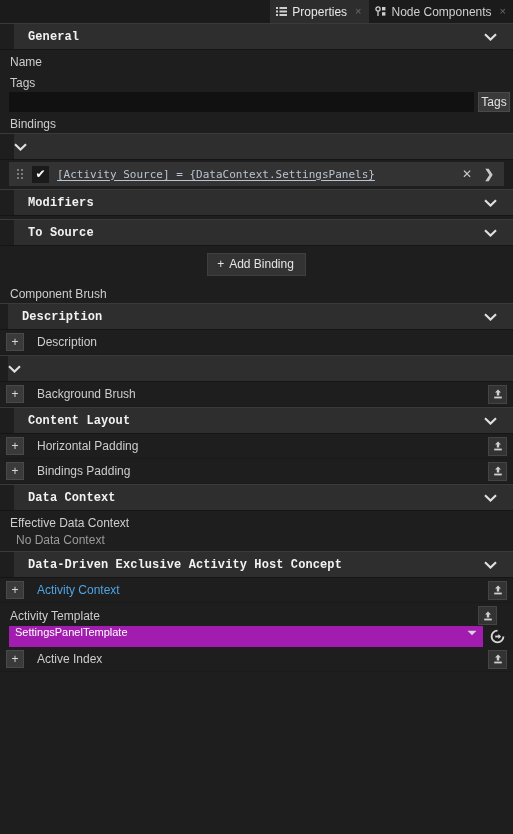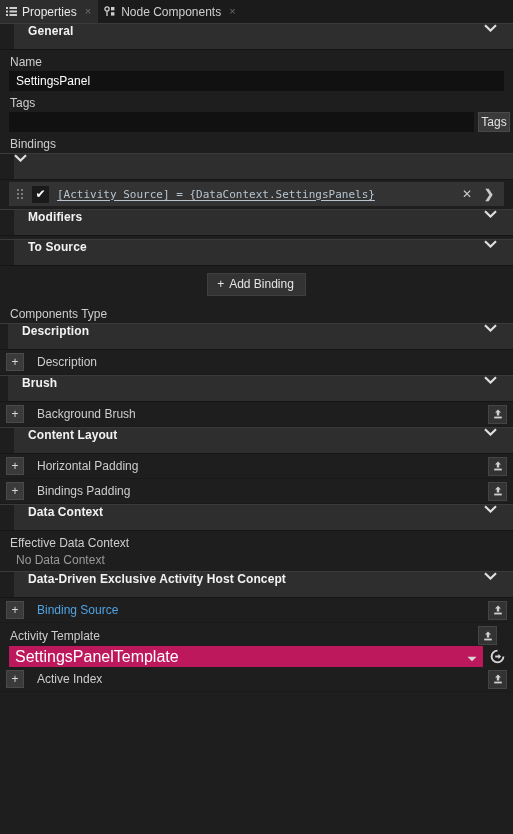--- a/index.html
+++ b/index.html
@@ -15,20 +15,21 @@
     position: relative;
   }
 
   
   .tabbar {
     display: flex;
     align-items: stretch;
     height: 23px;
     background: #1b1b1b;
     border-bottom: 1px solid #141414;
+    justify-content: flex-end;
   }
   .tab {
     display: flex;
     align-items: center;
     gap: 5px;
     padding: 0 7px 0 6px;
     height: 100%;
     box-sizing: border-box;
     font-size: 12px;
     color: #cfcfcf;
@@ -51,27 +52,28 @@
   .panel {
     position: absolute;
     top: 23px; left: 0; right: 0; bottom: 0;
     background: #1e1e1e;
     overflow: hidden;
   }
 
   
   .section {
     display: flex;
-    align-items: flex-start;
+    align-items: center;
     height: 27px;
     background: #2e2e2e;
     border-top: 1px solid #3a3a3a;
     border-bottom: 1px solid #151515;
     box-sizing: border-box;
     cursor: default;
+    font-family: Liberation Mono, monospace;
   }
   .section .gutter {
     width: 8px; height: 100%;
     background: #1e1e1e;
     flex: 0 0 auto;
   }
   .section.indent .gutter { width: 14px; }
   .section .title {
     font-weight: bold;
     font-size: 12px;
@@ -247,27 +249,27 @@
   }
   .tmpl-label-row .t { flex: 1 1 auto; font-size: 12px; color: #cdcdcd; }
   .combo-row {
     display: flex; align-items: center;
     padding: 0 6px 0 9px;
     gap: 5px;
   }
   .combo {
     flex: 1 1 auto;
     height: 21px;
-    background: #be185d;
-    display: flex;
-    align-items: center;
+    background: #a21caf;
+    display: flex;
+    align-items: flex-start;
     padding: 0 6px;
     box-sizing: border-box;
     color: #ffffff;
-    font-size: 16px;
+    font-size: 11px;
   }
   .combo .cv { flex: 1 1 auto; }
   .goto-btn {
     width: 19px; height: 19px;
     display: flex; align-items: center; justify-content: center;
     flex: 0 0 auto;
   }
   .spacer-sm { height: 3px; }
 </style>
 </head>
@@ -308,23 +310,20 @@
     <span class="gutter"></span>
     <span class="title">General</span>
     <span class="chev">
       <svg width="13" height="8" viewBox="0 0 13 8">
           <path d="M1 1.3 L6.5 6.6 L12 1.3" fill="none" stroke="#e0e0e0" stroke-width="2.1"></path>
         </svg>
     </span>
   </div>
 
   <div class="label-line">Name</div>
-  <div class="field-row">
-    <div class="textbox">SettingsPanel</div>
-  </div>
 
   <div class="label-line">Tags</div>
   <div class="tags-row">
     <div class="textbox" placeholder=""></div>
     <div class="tags-btn">Tags</div>
   </div>
 
   <div class="label-line">Bindings</div>
 
   <div class="section indent">
@@ -374,40 +373,39 @@
     </span>
   </div>
 
   <div class="addbind-wrap">
     <div class="addbind">
       <span>+</span>
       <span>Add Binding</span>
     </div>
   </div>
 
-  <div class="label-line">Components Type</div>
+  <div class="label-line">Component Brush</div>
 
   <div class="section">
     <span class="gutter"></span>
     <span class="title">Description</span>
     <span class="chev">
       <svg width="13" height="8" viewBox="0 0 13 8">
           <path d="M1 1.3 L6.5 6.6 L12 1.3" fill="none" stroke="#e0e0e0" stroke-width="2.1"></path>
         </svg>
     </span>
   </div>
 
   <div class="prop-row">
     <span class="plus-btn">+</span>
     <span class="prop-name">Description</span>
   </div>
 
   <div class="section">
     <span class="gutter"></span>
-    <span class="title">Brush</span>
     <span class="chev">
       <svg width="13" height="8" viewBox="0 0 13 8">
           <path d="M1 1.3 L6.5 6.6 L12 1.3" fill="none" stroke="#e0e0e0" stroke-width="2.1"></path>
         </svg>
     </span>
   </div>
 
   <div class="prop-row">
     <span class="plus-btn">+</span>
     <span class="prop-name">Background Brush</span>
@@ -469,21 +467,21 @@
     <span class="title">Data-Driven Exclusive Activity Host Concept</span>
     <span class="chev">
       <svg width="13" height="8" viewBox="0 0 13 8">
           <path d="M1 1.3 L6.5 6.6 L12 1.3" fill="none" stroke="#e0e0e0" stroke-width="2.1"></path>
         </svg>
     </span>
   </div>
 
   <div class="prop-row">
     <span class="plus-btn">+</span>
-    <span class="prop-name linked">Binding Source</span>
+    <span class="prop-name linked">Activity Context</span>
     <span class="up-btn">
       <svg width="12" height="12" viewBox="0 0 12 12">
         <path d="M6 1.4 L9 4.6 L7.2 4.6 L7.2 7.4 L4.8 7.4 L4.8 4.6 L3 4.6 Z" fill="#d0d0d0"></path>
         <rect x="2.2" y="8.6" width="7.6" height="1.8" fill="#d0d0d0"></rect>
       </svg>
     </span>
   </div>
 
   <div class="tmpl-label-row">
     <span class="t">Activity Template</span>

